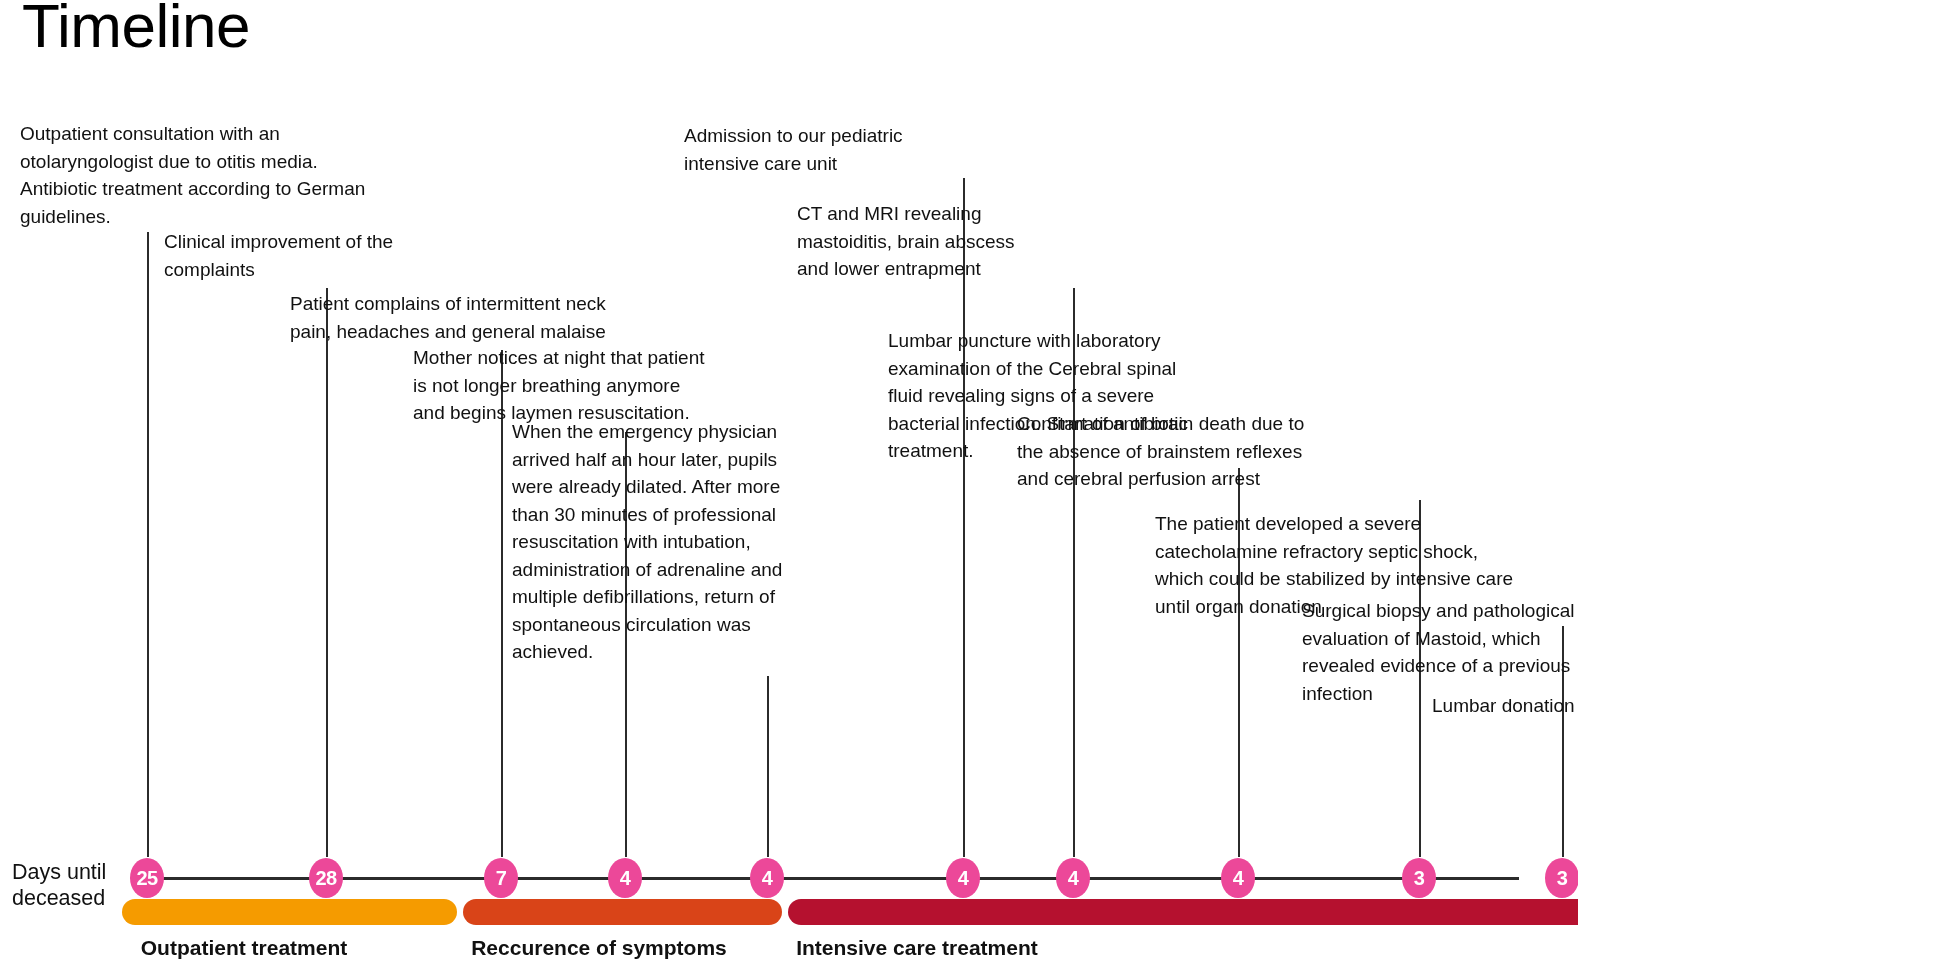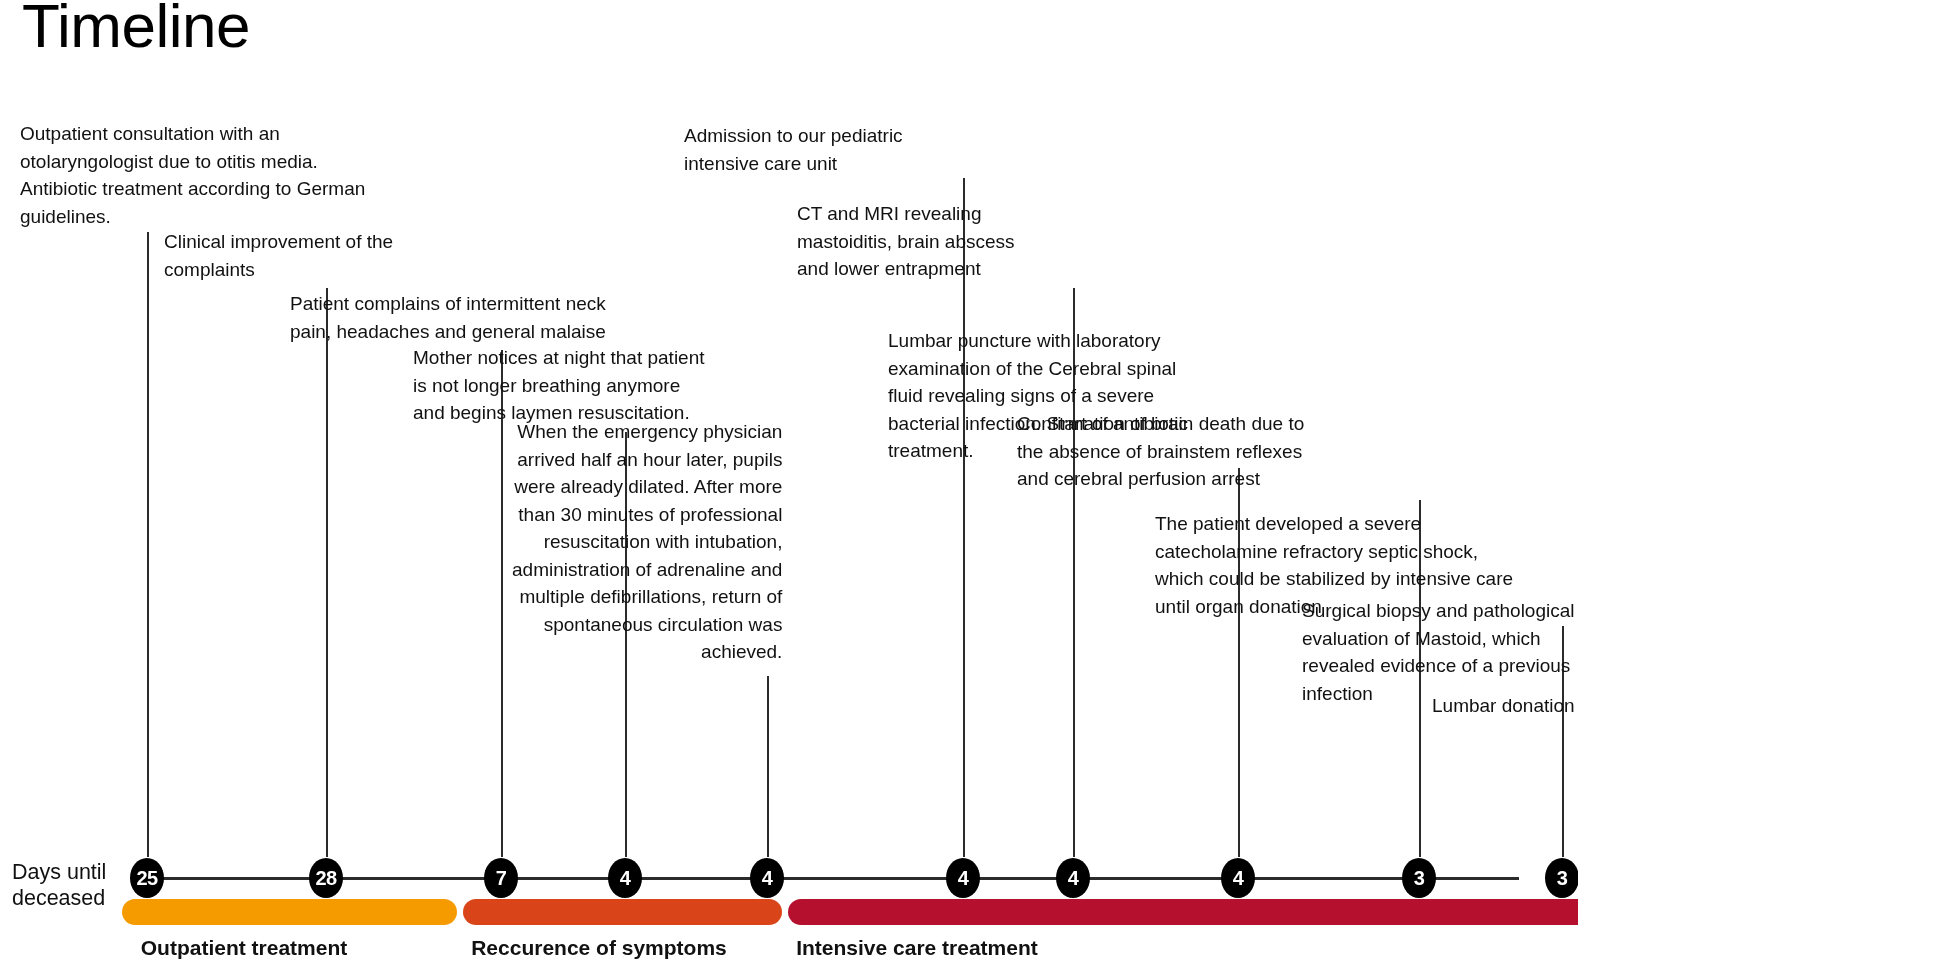--- a/index.html
+++ b/index.html
@@ -67,21 +67,21 @@
     height: 3px;
     background: #2b2b2b;
   }
   .node {
     position: absolute;
     width: 34px;
     height: 40px;
     margin-left: -17px;
     margin-top: -20px;
     border-radius: 50%;
-    background: #000000;
+    background: #ec4899;
     color: #ffffff;
     font-size: 20px;
     font-weight: bold;
     display: flex;
     align-items: center;
     justify-content: center;
     letter-spacing: -0.5px;
   }
   
   .phase-bar {
@@ -115,21 +115,21 @@
       <div class="event-text" style="left: 164px; top: 228px;">Clinical improvement of the
 complaints</div>
       <div class="leader-line" style="left: 501px; top: 350px; height: 507px;"></div>
       <div class="event-text" style="left: 290px; top: 290px;">Patient complains of intermittent neck
 pain, headaches and general malaise</div>
       <div class="leader-line" style="left: 625px; top: 432px; height: 425px;"></div>
       <div class="event-text" style="left: 413px; top: 344px;">Mother notices at night that patient
 is not longer breathing anymore
 and begins laymen resuscitation.</div>
       <div class="leader-line" style="left: 767px; top: 676px; height: 181px;"></div>
-      <div class="event-text" style="left: 512px; top: 418px; text-align: right;">When the emergency physician
+      <div class="event-text" style="left: 512px; top: 418px;">When the emergency physician
 arrived half an hour later, pupils
 were already dilated. After more
 than 30 minutes of professional
 resuscitation with intubation,
 administration of adrenaline and
 multiple defibrillations, return of
 spontaneous circulation was
 achieved.</div>
       <div class="leader-line" style="left: 963px; top: 178px; height: 679px;"></div>
       <div class="event-text" style="left: 684px; top: 122px;">Admission to our pediatric

